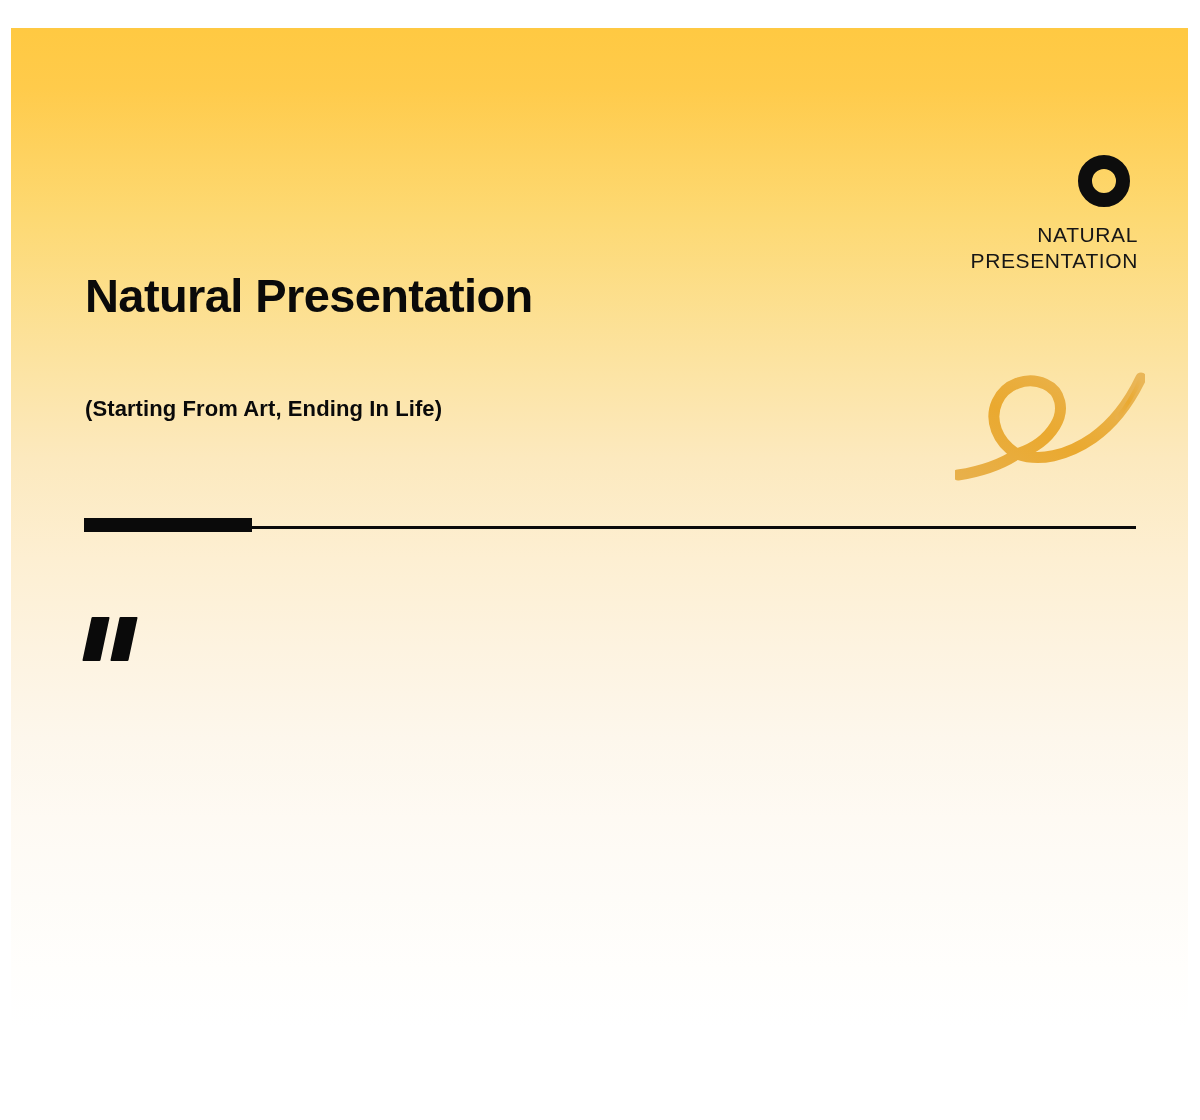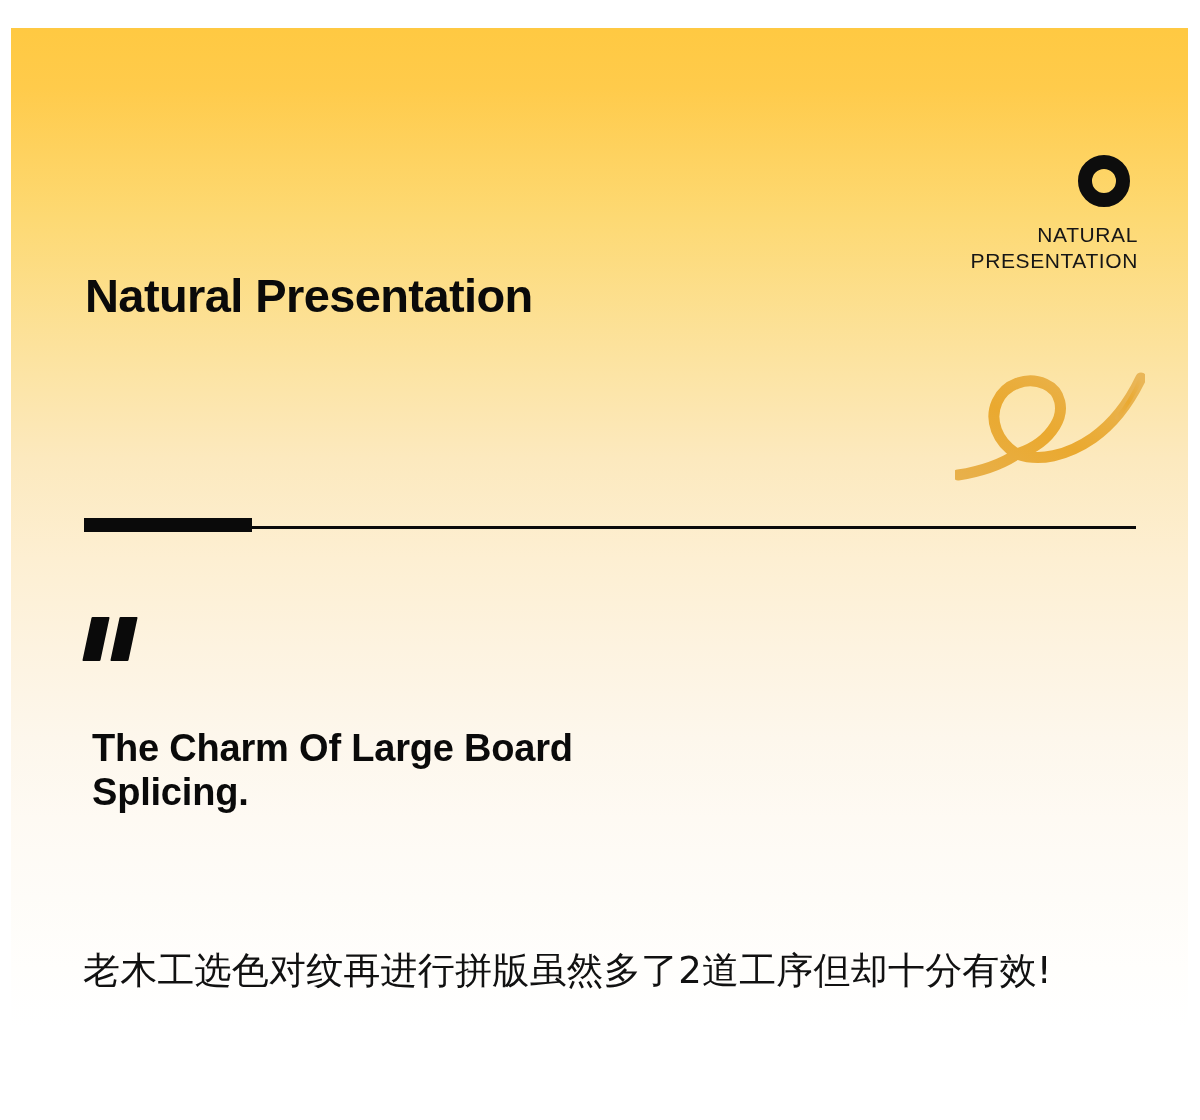--- a/index.html
+++ b/index.html
@@ -203,29 +203,27 @@
       </defs>
       <path d="M3 119 C 22 116, 44 110, 62 98 C 42 86, 34 64, 42 46
                C 50 28, 72 20, 90 28 C 106 35, 110 54, 100 70
                C 92 83, 78 93, 62 98 C 84 106, 112 100, 138 82
                C 158 68, 174 47, 186 22" fill="none" stroke="url(#swg)" stroke-width="11" stroke-linecap="round" stroke-linejoin="round"></path>
       <path d="M186 22 C 180 36, 172 50, 162 62" fill="none" stroke="url(#swg)" stroke-width="4" stroke-linecap="round"></path>
     </svg>
   </div>
 
   <div class="title">Natural Presentation</div>
+  <div class="subtitle">(Starting From Art, Ending In Life)</div>
 
   <div class="divider">
     <div class="thick"></div>
     <div class="thin"></div>
   </div>
 
   <div class="quote-mark">
     <span class="q1"></span>
     <span class="q2"></span>
   </div>
 
-  <div class="headline">The Charm Of Large Board
-Splicing.</div>
-
-  <div class="body-cn">老木工选色对纹再进行拼版虽然多了2道工序但却十分有效!</div>
+
 
 </div>
 
 </body></html>

